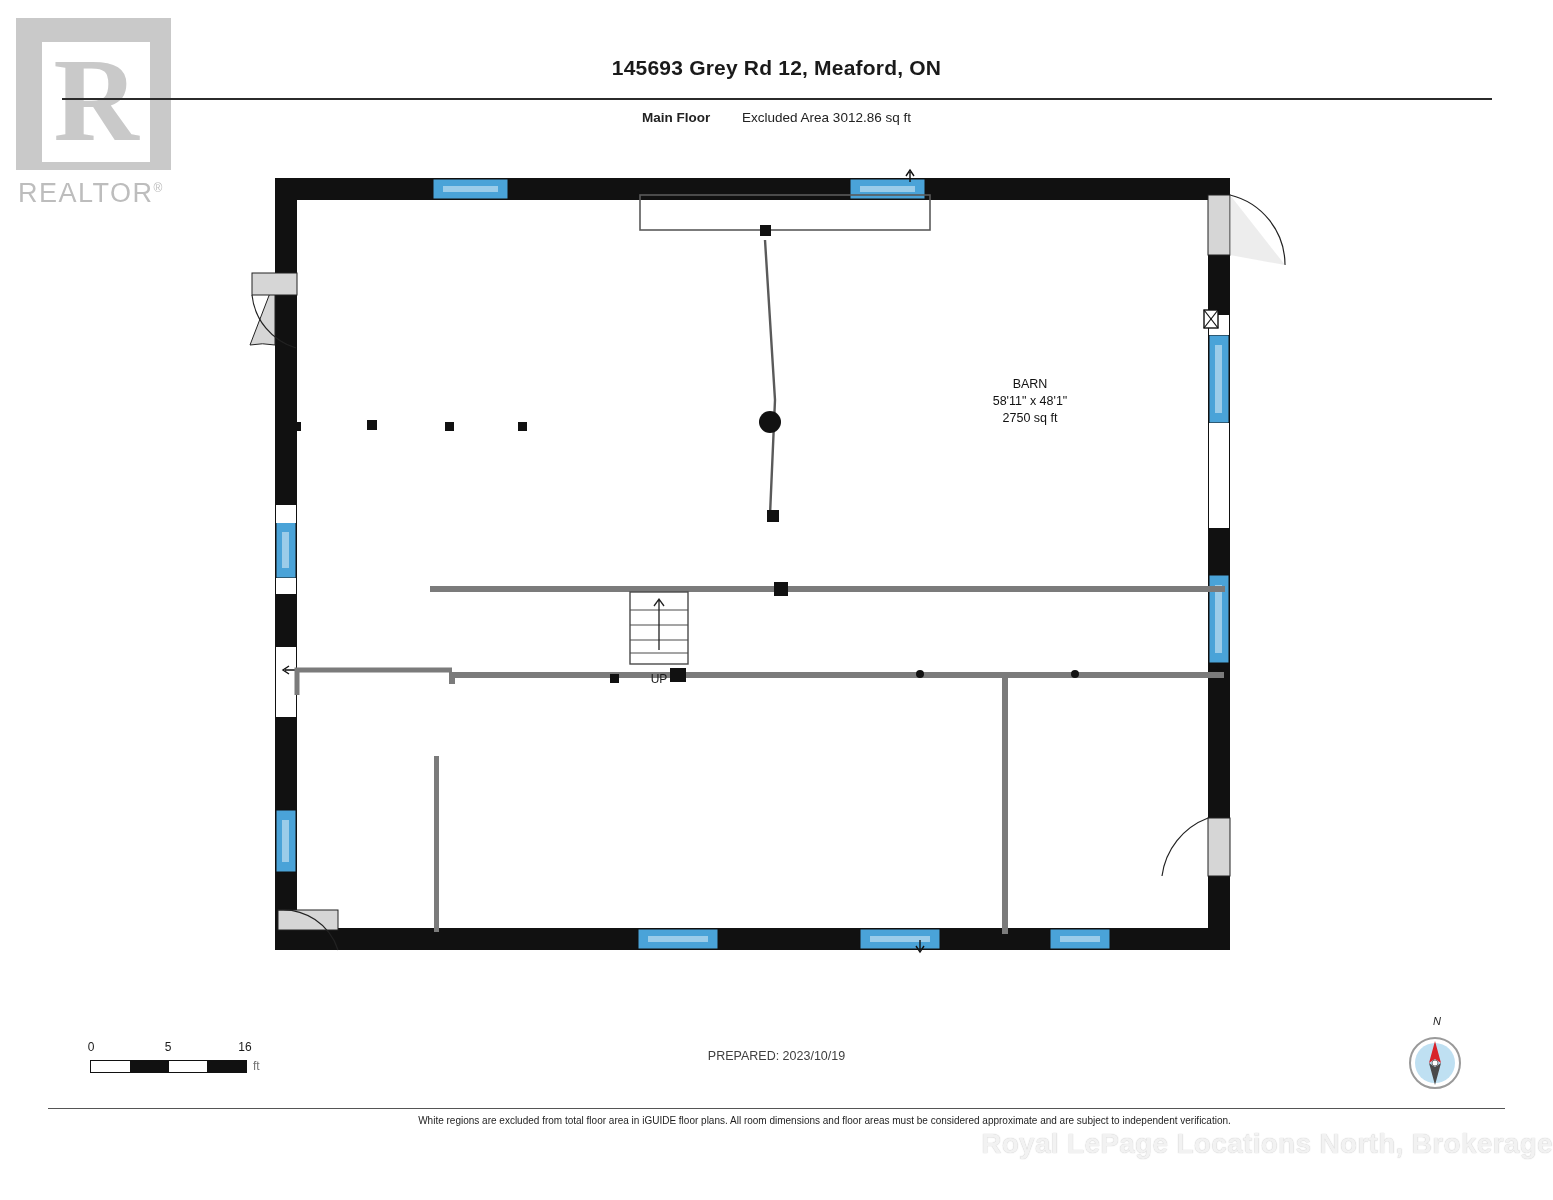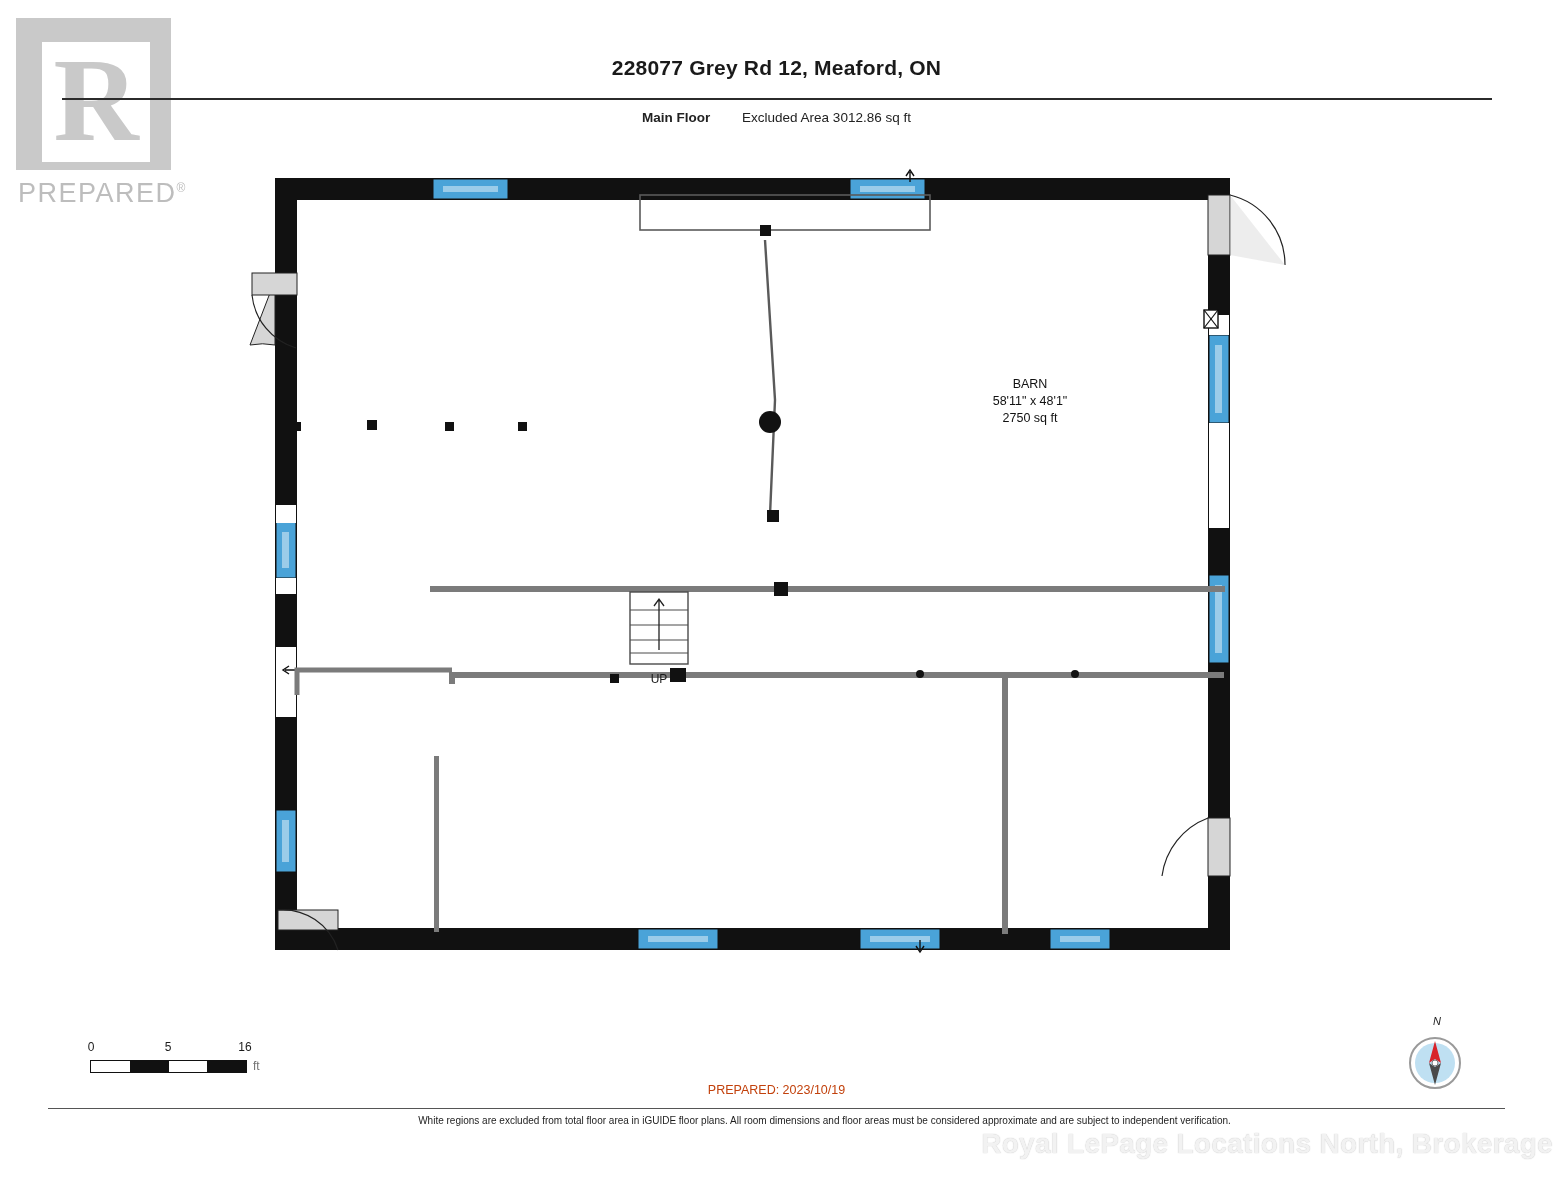--- a/index.html
+++ b/index.html
@@ -140,26 +140,26 @@
     position: absolute;
     left: 168px;
     top: 19px;
     font-size: 12px;
     color: #737373;
   }
 
   
   .prepared {
     position: absolute;
-    top: 1083px;
+    top: 1049px;
     left: 0;
     width: 1553px;
     text-align: center;
     font-size: 12.5px;
-    color: #c2410c;
+    color: #404040;
   }
 
   
   .compass {
     position: absolute;
     left: 1395px;
     top: 1015px;
     width: 80px;
     height: 80px;
   }
@@ -213,25 +213,25 @@
   }
 </style>
 </head>
 <body>
 
 <div class="realtor-mark">
   <div class="realtor-box">
     <div class="realtor-r">R</div>
   </div>
   <div class="realtor-word">
-    <span>PREPARED</span><sup>®</sup>
+    <span>REALTOR</span><sup>®</sup>
   </div>
 </div>
 
-<div class="title">228077 Grey Rd 12, Meaford, ON</div>
+<div class="title">145693 Grey Rd 12, Meaford, ON</div>
 <div class="title-rule"></div>
 <div class="subheader">
   <span class="floor">Main Floor</span>
   <span>Excluded Area 3012.86 sq ft</span>
 </div>
 
 <svg id="floorplan" viewBox="0 0 1090 830">
 
   <g>
 

